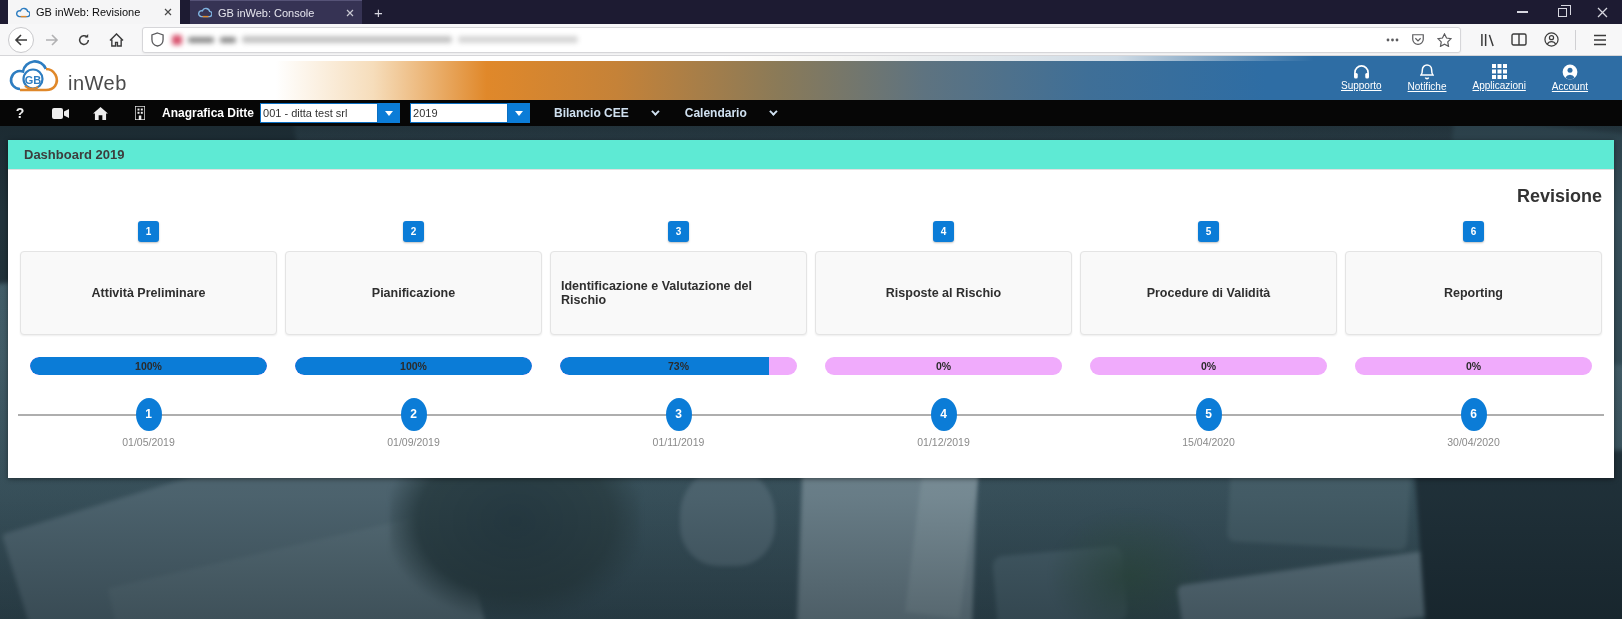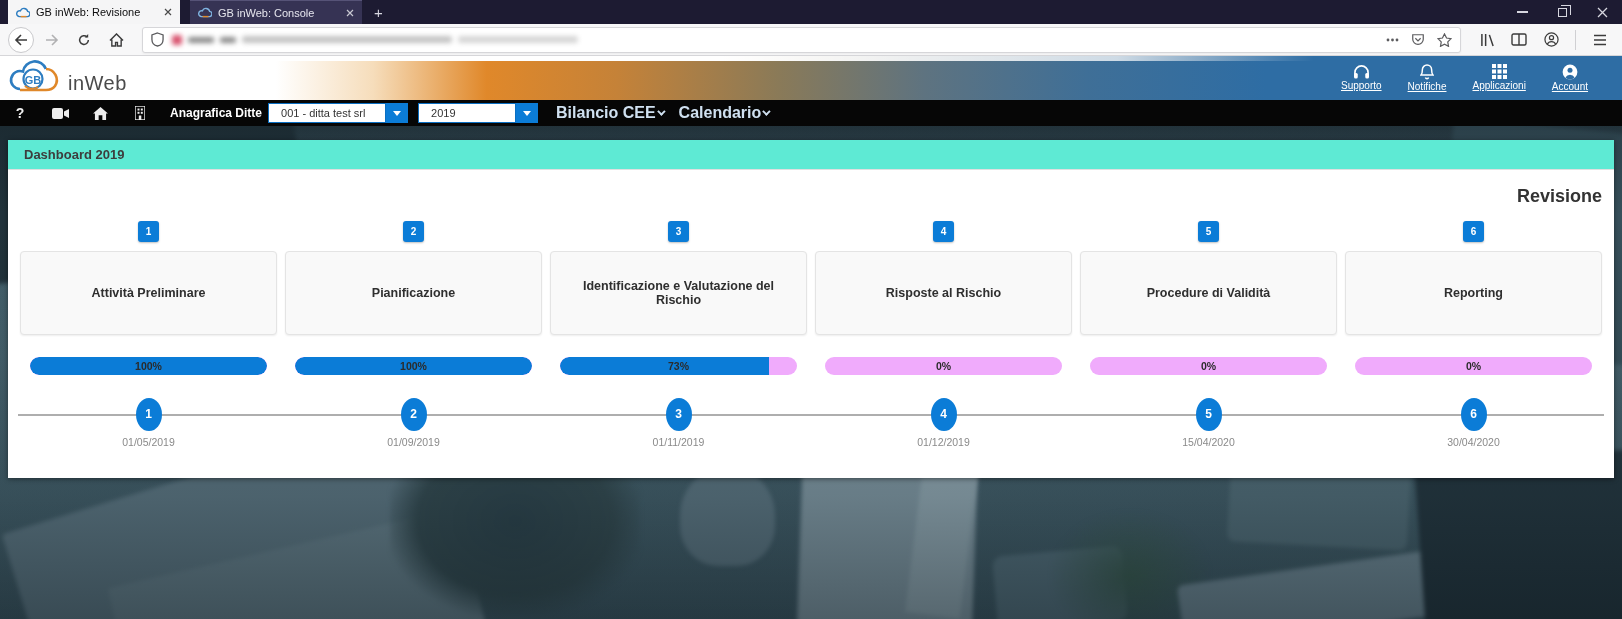--- a/index.html
+++ b/index.html
@@ -38,26 +38,26 @@
   .brand { display:flex; align-items:flex-end; gap:2px; padding-left:6px; position:relative; z-index:2; }
   .brand-name { font-size:20px; color:#4a4a4a; letter-spacing:.5px; padding-bottom:2px; }
   .header-actions { margin-left:auto; display:flex; gap:26px; padding-right:34px; position:relative; z-index:2; }
   .h-action { display:flex; flex-direction:column; align-items:center; gap:1px; color:#ffffff; cursor:pointer; }
   .h-action .h-label { font-size:10px;text-decoration:underline; }
 
   
   .navbar { height:26px; background:var(--nav-black,#060606); display:flex; align-items:center; gap:0; color:#fff; }
   .nav-ic { width:40px; display:flex; justify-content:center; align-items:center; cursor:pointer; }
   .nav-help { font-size:14px; font-weight:bold; color:#f0f0f0; }
-  .nav-label { font-size:12px; font-weight:bold; margin:0 6px 0 10px; white-space:nowrap; }
+  .nav-label { font-size:12px; font-weight:bold; margin:0 6px 0 2px; white-space:nowrap; }
   .nav-select { display:flex; align-items:stretch; height:20px; margin-right:10px; cursor:pointer; }
-  .nav-select .sel-value { background:#ffffff; color:#333; font-size:11px; display:flex; align-items:center; padding:0 12px; border:1px solid #0a6fc2; }
+  .nav-select .sel-value { background:#ffffff; color:#333; font-size:11px; display:flex; align-items:center; padding:0 2px; border:1px solid #0a6fc2; }
   .sel-btn { width:22px; background:var(--accent-blue,#0b7cd7); display:flex; align-items:center; justify-content:center; }
   .sel-arrow { width:0; height:0; border-left:4px solid transparent; border-right:4px solid transparent; border-top:5px solid #fff; }
-  .nav-menu { display:flex; align-items:center; gap:1px; margin:0 8px; color:#cfe0f0; font-size:16px; font-weight:bold; cursor:pointer; white-space:nowrap; }
+  .nav-menu { display:flex; align-items:center; gap:22px; margin:0 14px; color:#cfe0f0; font-size:12px; font-weight:bold; cursor:pointer; white-space:nowrap; }
   .chev { width:6px; height:6px; border-right:2px solid #cfe0f0; border-bottom:2px solid #cfe0f0; transform:rotate(45deg) translateY(-2px); }
 
   
   .content { position:relative; height:493px; overflow:hidden; }
   .photo { position:absolute; inset:0; background:linear-gradient(180deg,#2a3d46 0px,#415d68 70px,#47636e 230px,#3c5661 100%); }
   .photo > div { position:absolute; filter:blur(2px); }
   .ph-corner { left:-60px; top:-30px; width:360px; height:170px; background:#22333b; transform:rotate(-8deg); }
   .ph-shelf { right:-20px; top:0; width:200px; height:230px; background:#37505b; transform:rotate(6deg); }
   .ph-paper { left:20px; top:340px; width:440px; height:190px; background:#5b7480; transform:rotate(-17deg); border-radius:4px; }
   .ph-paper2 { left:120px; top:420px; width:360px; height:150px; background:#647d88; transform:rotate(-13deg); border-radius:4px; }
@@ -74,21 +74,21 @@
 
   
   .panel { position:absolute; left:8px; right:8px; top:14px; height:338px; background:#ffffff; box-shadow:0 1px 5px rgba(0,0,0,.45); }
   .panel-header { height:30px; background:#5eead4; border-bottom:1px solid #e0e0e0; display:flex; align-items:center; padding:0 16px; font-size:13px; font-weight:bold; color:#3d3d3d; }
   .panel-body { padding:12px 12px 0 12px; position:relative; }
   .rev-title { text-align:right; font-size:18px; font-weight:bold; color:#333; margin:4px 0 14px 0; }
   .grid6 { display:grid; grid-template-columns:repeat(6,1fr); gap:8px; }
   .stage-col { display:flex; flex-direction:column; align-items:center; }
   .stage-badge { width:21px; height:21px; background:var(--accent-blue,#0b7cd7); border-radius:3px; color:#fff; font-size:10px; font-weight:bold; display:flex; align-items:center; justify-content:center; margin-bottom:9px; box-shadow:0 1px 2px rgba(0,0,0,.25); }
   .stage-card { width:100%; height:84px; background:#f9f9f9; border:1px solid #e4e4e4; border-radius:4px; box-shadow:0 1px 2px rgba(0,0,0,.07); display:flex; align-items:center; justify-content:center; padding:0 10px; cursor:pointer; }
-  .stage-card span { font-size:12.5px; font-weight:bold; color:#2f2f2f; text-align:center; }
+  .stage-card span { font-size:12.5px; font-weight:bold; color:#2f2f2f; }
   .progress-row { margin-top:22px; }
   .track { position:relative; height:18px; background:#f0abfc; border-radius:9px; overflow:hidden; margin:0 10px; }
   .fill { position:absolute; left:0; top:0; bottom:0; background:var(--accent-blue,#0b7cd7); border-radius:9px 0 0 9px; }
   .pct { position:absolute; inset:0; display:flex; align-items:center; justify-content:center; font-size:10.5px; font-weight:bold; color:#2b2b2b; }
   .timeline { position:relative; margin-top:22px; height:34px; }
   .timeline-line { position:absolute; left:-2px; right:-2px; top:50%; height:2px; background:#aeaeae; }
   .tl-grid { position:relative; height:100%; }
   .tl-col { display:flex; align-items:center; justify-content:center; height:100%; }
   .tl-circle { width:26px; height:33px; border-radius:50%; background:var(--accent-blue,#0b7cd7); color:#fff; font-size:12px; font-weight:bold; display:flex; align-items:center; justify-content:center; position:relative; z-index:2; }
   .dates-row { margin-top:5px; padding-bottom:10px; }

